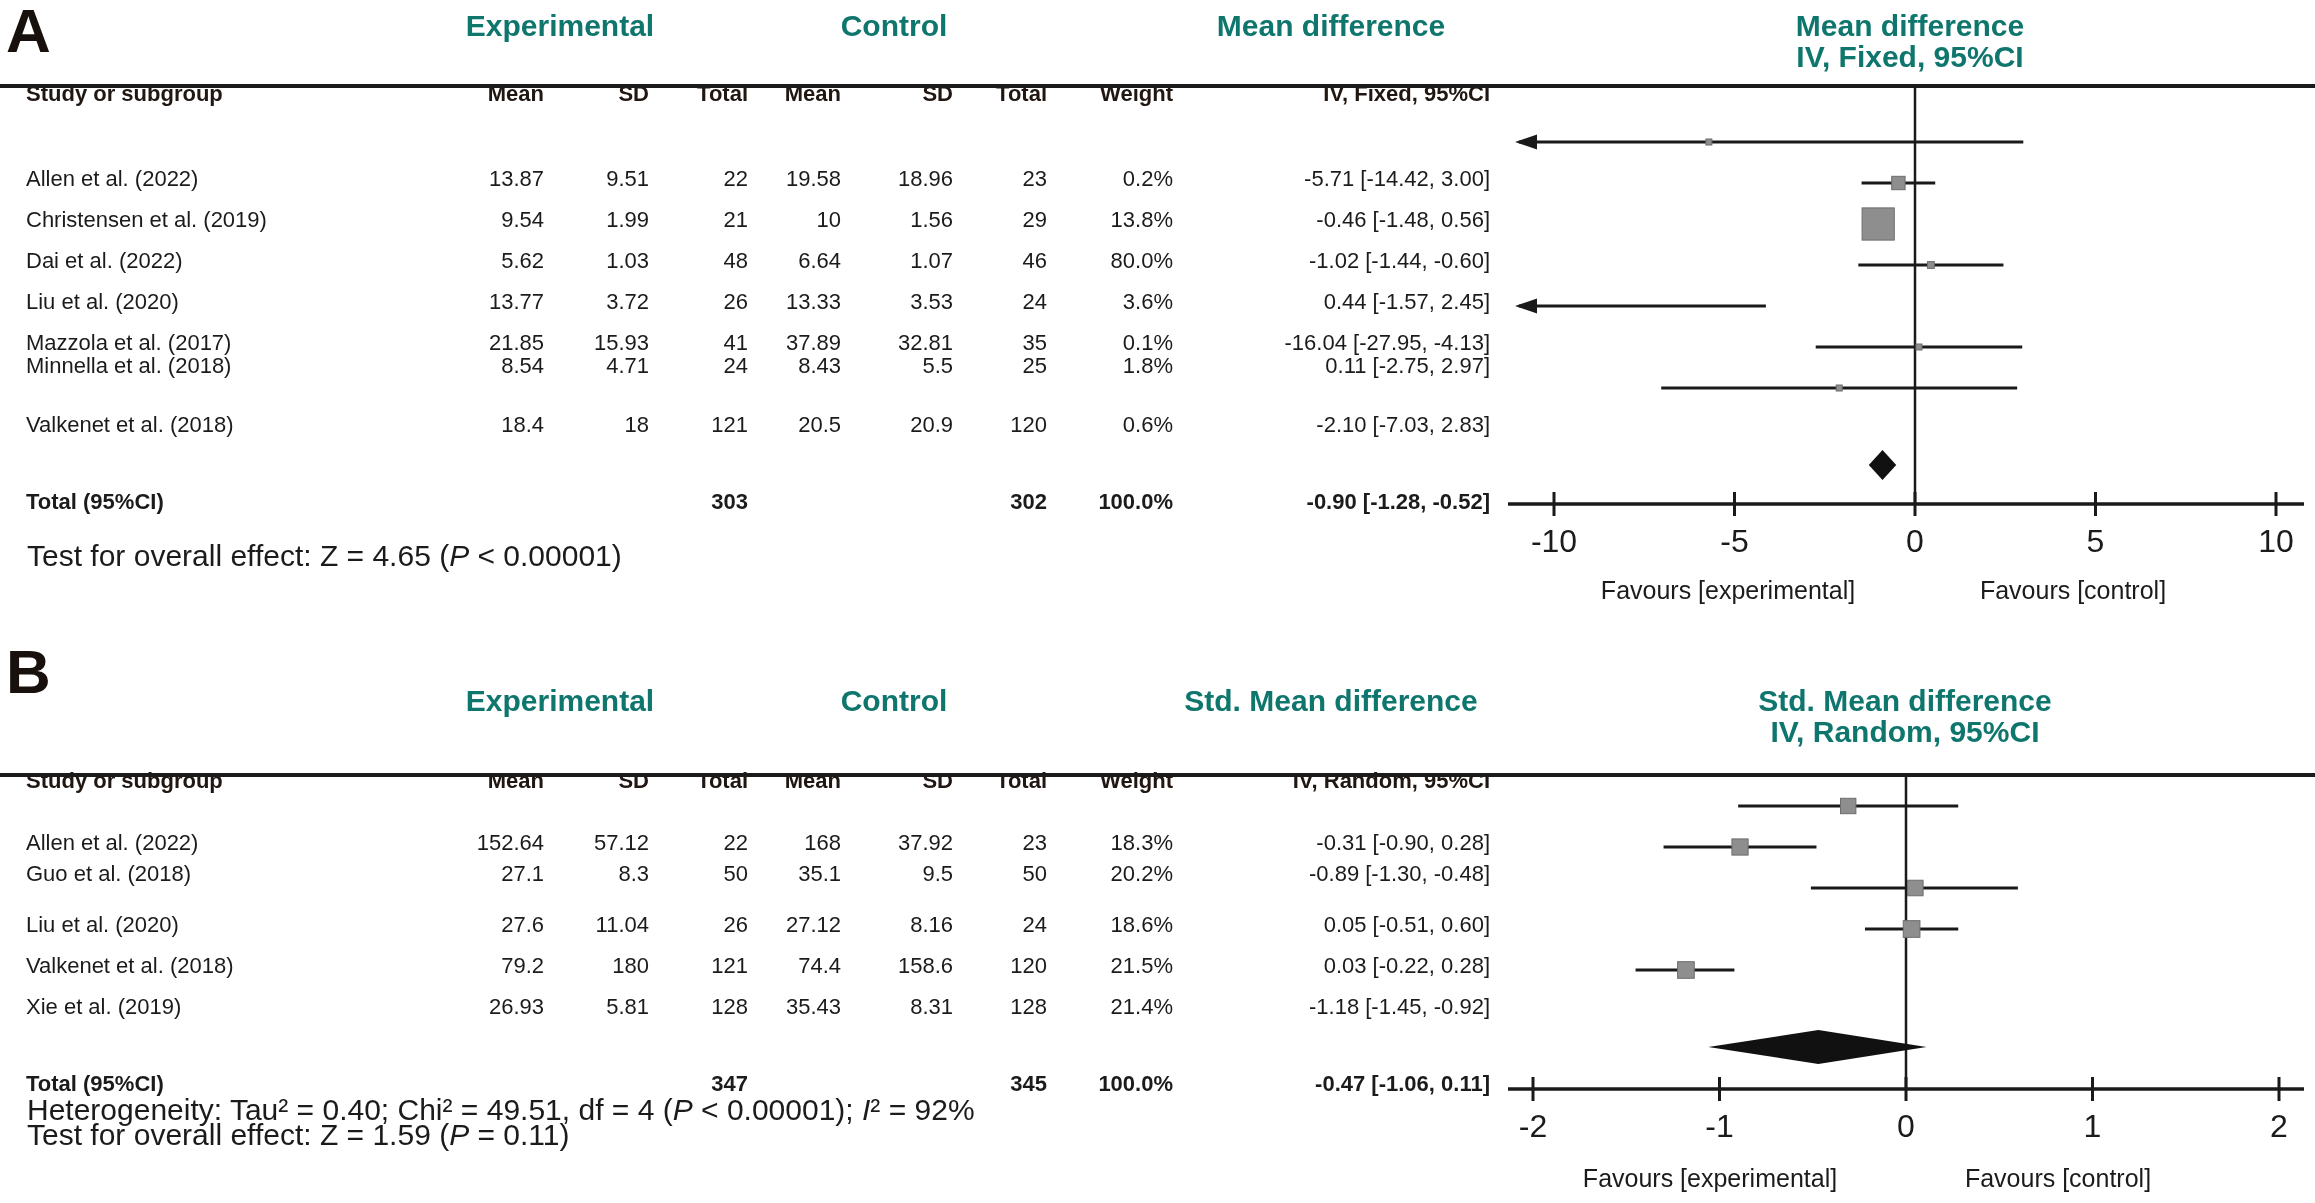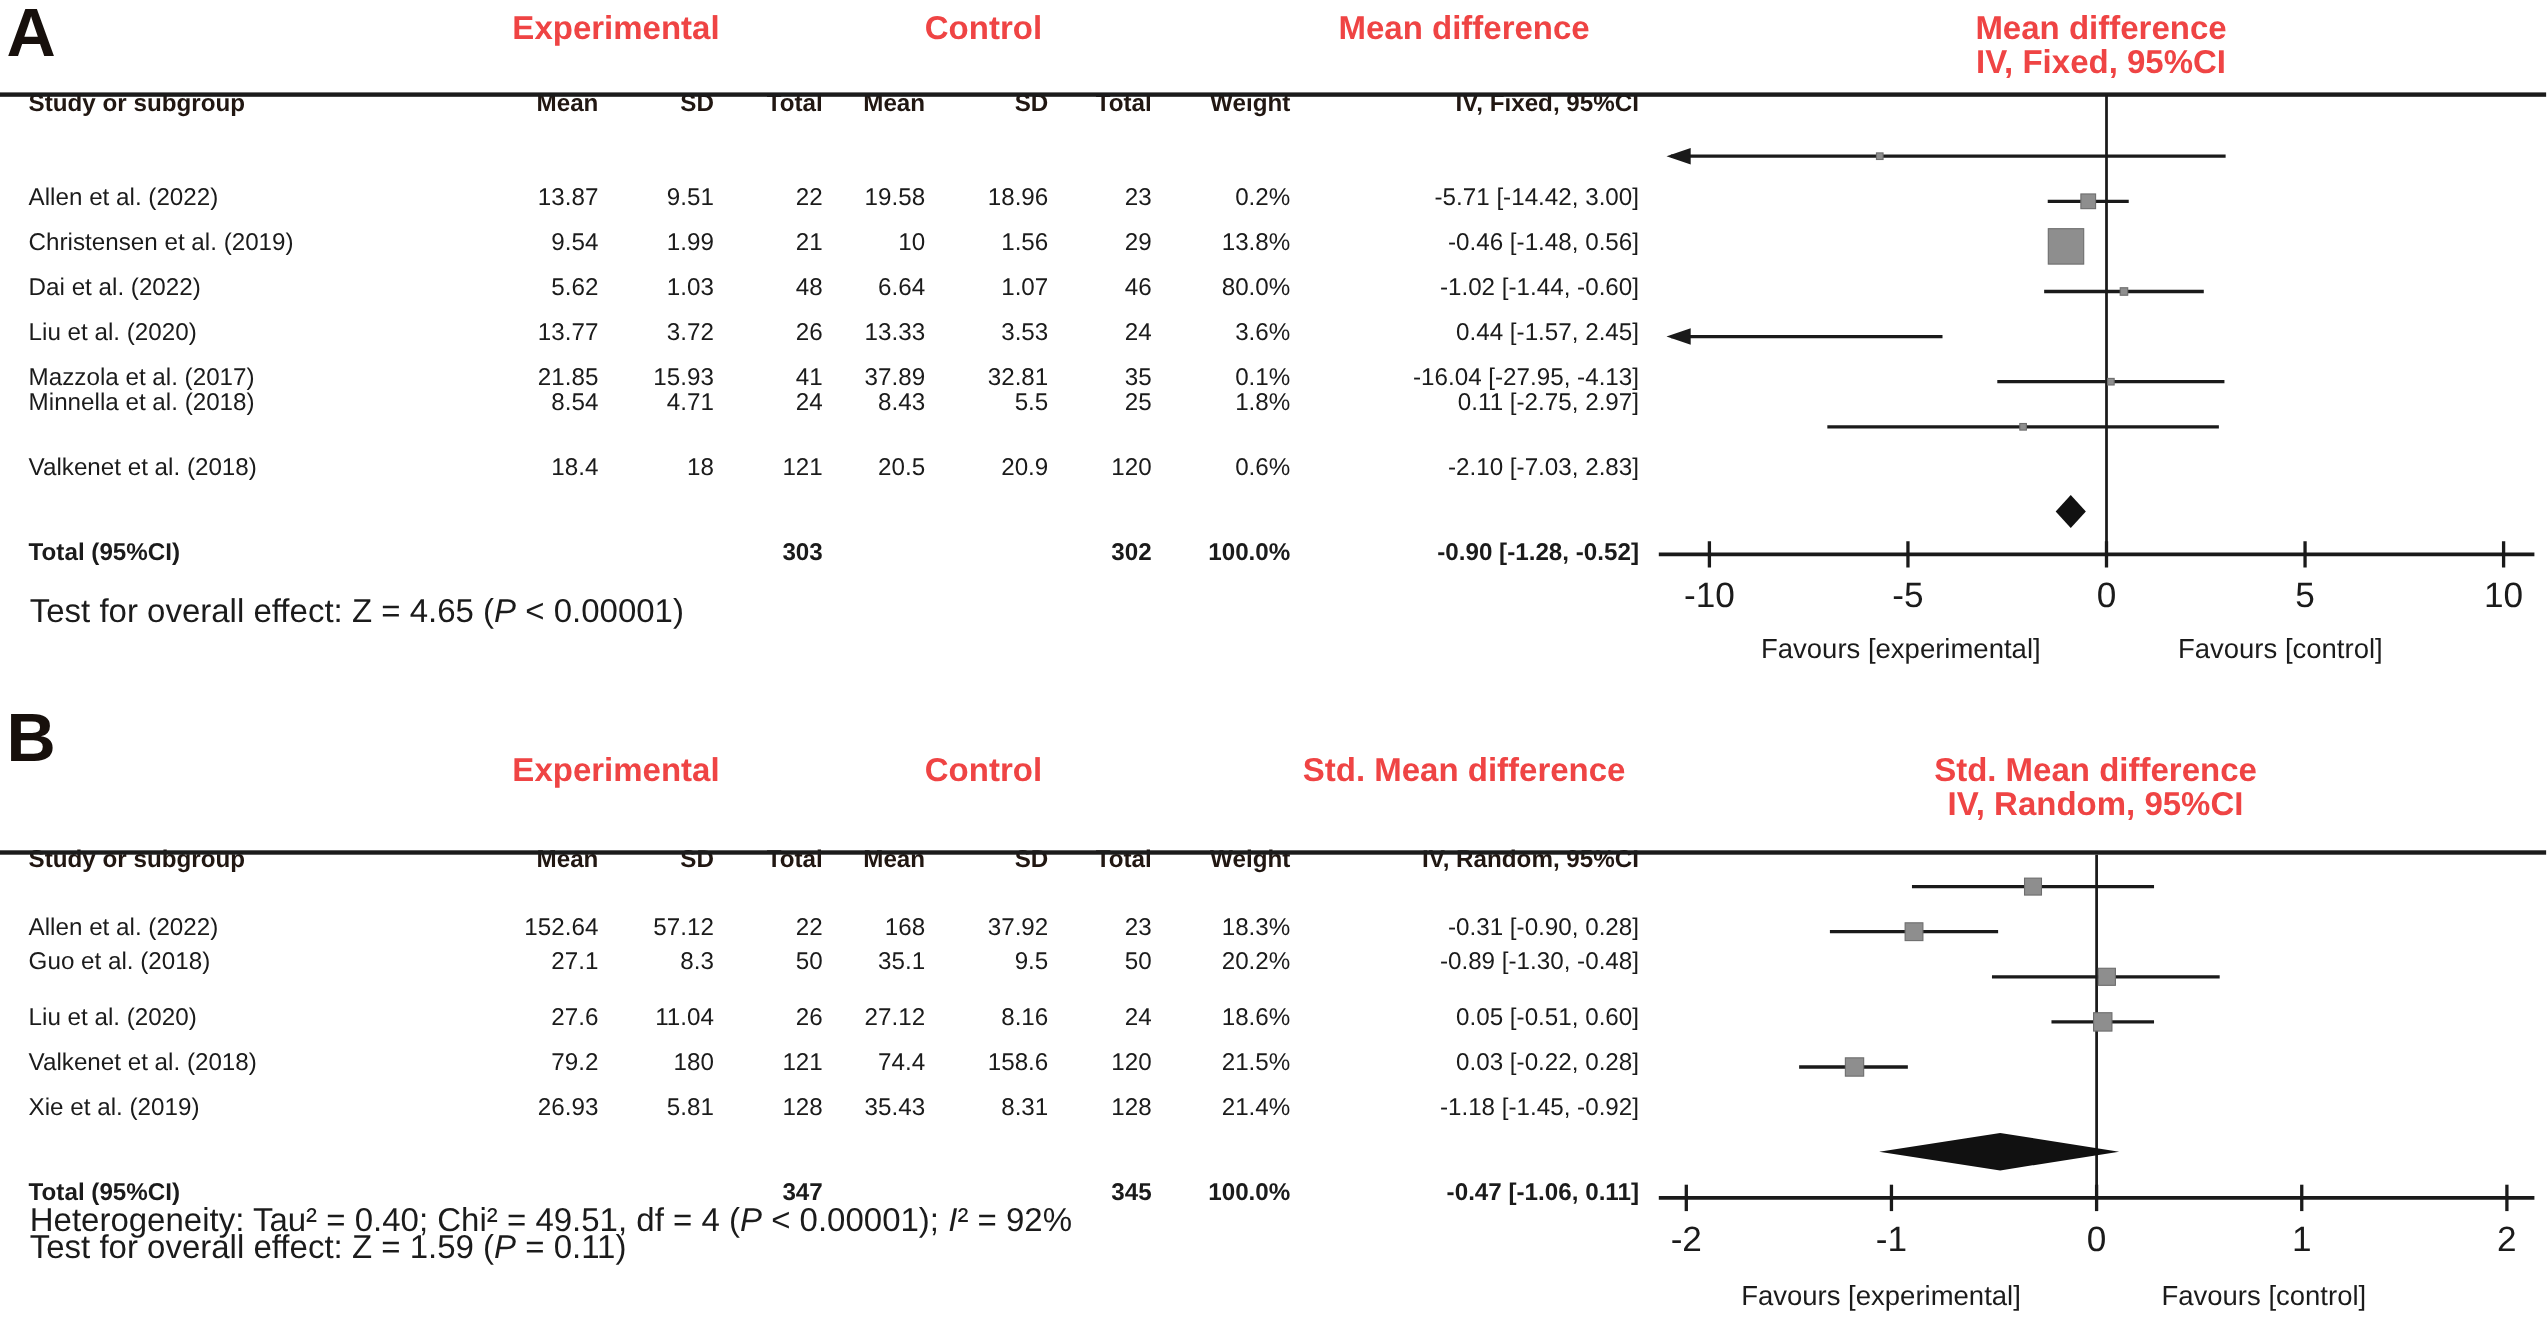--- a/index.html
+++ b/index.html
@@ -3,21 +3,21 @@
 <meta charset="utf-8">
 <style>
   html,body{margin:0;padding:0;background:#ffffff;}
   .page{position:relative;width:2315px;height:1203px;background:#ffffff;overflow:hidden;
         font-family:"Liberation Sans","DejaVu Sans",sans-serif;color:#1b1b1b;}
   .panel{position:absolute;left:0;width:2315px;}
   #panel-0{top:0;height:615px;}
   #panel-1{top:615px;height:588px;}
   .panel-letter{position:absolute;left:6px;font-weight:bold;font-size:62px;line-height:62px;color:#17100c;}
   .ghead{position:absolute;transform:translateX(-50%);font-weight:bold;font-size:30px;line-height:32px;
-         white-space:nowrap;color:#ef4444;}
+         white-space:nowrap;color:#0f766e;}
   .colrow,.row{position:absolute;left:0;width:1490px;display:grid;
          grid-template-columns:320px 224px 105px 99px 93px 112px 94px 126px 317px;
          height:32px;line-height:32px;font-size:22px;margin-top:37px;}
   .colrow{font-weight:bold;color:#211712;}
   .cell{white-space:nowrap;overflow:visible;}
   .cell.num{text-align:right;}
   .cell.study{padding-left:26px;text-align:left;}
   .total-row{font-weight:bold;}
   .rule{position:absolute;left:0;width:2315px;height:4px;background:#1b1b1b;}
   .textline{position:absolute;left:27px;font-size:30px;line-height:34px;white-space:nowrap;}

